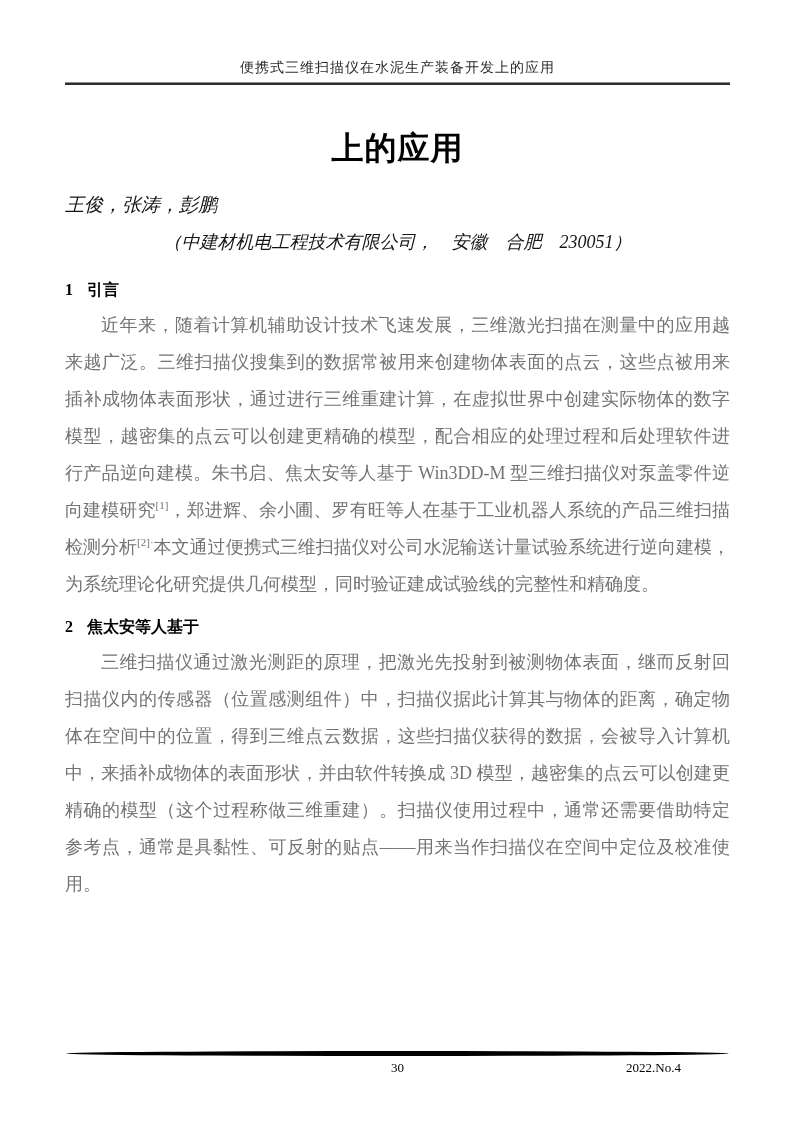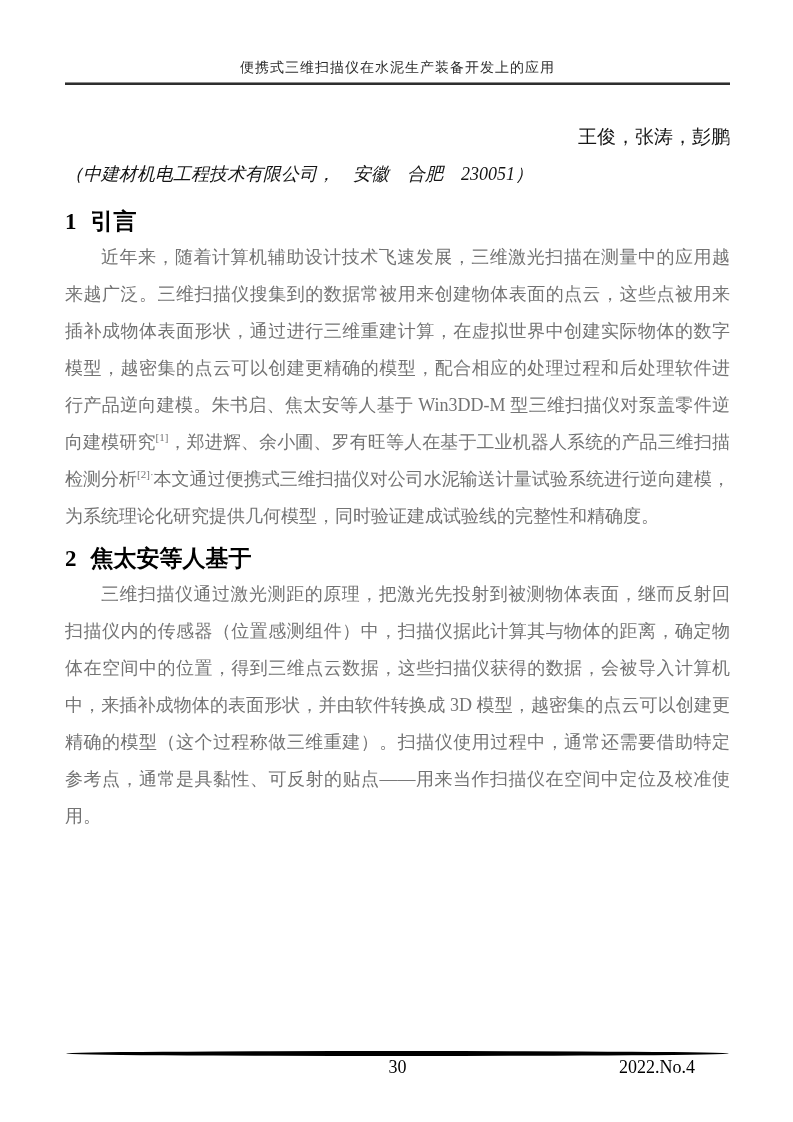--- a/index.html
+++ b/index.html
@@ -41,40 +41,41 @@
     font-size: 32px;
     line-height: 47px;
     letter-spacing: 1px;
     color: #000;
   }
   .title-line { display: block; }
 
   
   .authors {
     margin: 21px 0 12px;
-    text-align: right;
+    text-align: left;
+    font-style: italic;
     font-size: 19px;
     line-height: 24px;
     color: #151515;
   }
   .affiliation {
     margin: 3px 0 0;
-    text-align: left;
+    text-align: center;
     font-style: italic;
     font-size: 18px;
     line-height: 27px;
     color: #151515;
   }
 
   
   .sec-head {
     margin: 9px 0 0;
     font-family: "Liberation Sans", sans-serif;
     font-weight: 700;
-    font-size: 23px;
+    font-size: 16px;
     line-height: 29px;
     color: #000;
   }
   section.first .sec-head { margin-top: 19px; }
   .sec-num {
     display: inline-block;
     font-family: "Liberation Serif", serif;
     margin-right: 14px;
   }
 
@@ -103,41 +104,42 @@
   }
   .foot-rule {
     height: 5px;
     background: #000;
     border-radius: 50%;
   }
   .foot-row {
     position: relative;
     margin-top: 3px;
     text-align: center;
-    font-size: 18px;
+    font-size: 13px;
     line-height: 17px;
     color: #000;
   }
   .issue {
     position: absolute;
-    right: 34px;
+    right: 48px;
     top: 0;
   }
 </style>
 </head>
 <body>
 
 <div class="page">
 
   <header class="running-head">
     <div class="running-title">便携式三维扫描仪在水泥生产装备开发上的应用</div>
     <div class="head-rule"></div>
   </header>
 
   <h1 class="title">
+    <span class="title-line">上的应用</span>
   </h1>
 
   <p class="authors">王俊，张涛，彭鹏</p>
   <p class="affiliation">（中建材机电工程技术有限公司，　安徽　合肥　230051）</p>
 
   <section class="first">
     <h2 class="sec-head">
       <span class="sec-num">1</span><span class="sec-title">引言</span>
     </h2>
     <p class="body-para"><span>近年来，随着计算机辅助设计技术飞速发展，三维激光扫描在测量中的应用越来越广泛。三维扫描仪搜集到的数据常被用来创建物体表面的点云，这些点被用来插补成物体表面形状，通过进行三维重建计算，在虚拟世界中创建实际物体的数字模型，越密集的点云可以创建更精确的模型，配合相应的处理过程和后处理软件进行产品逆向建模。朱书启、焦太安等人基于 Win3DD-M 型三维扫描仪对泵盖零件逆向建模研究</span><sup class="cite">[1]</sup><span>，郑进辉、余小圃、罗有旺等人在基于工业机器人系统的产品三维扫描检测分析</span><sup class="cite">[2]·</sup><span>本文通过便携式三维扫描仪对公司水泥输送计量试验系统进行逆向建模，为系统理论化研究提供几何模型，同时验证建成试验线的完整性和精确度。</span></p>

